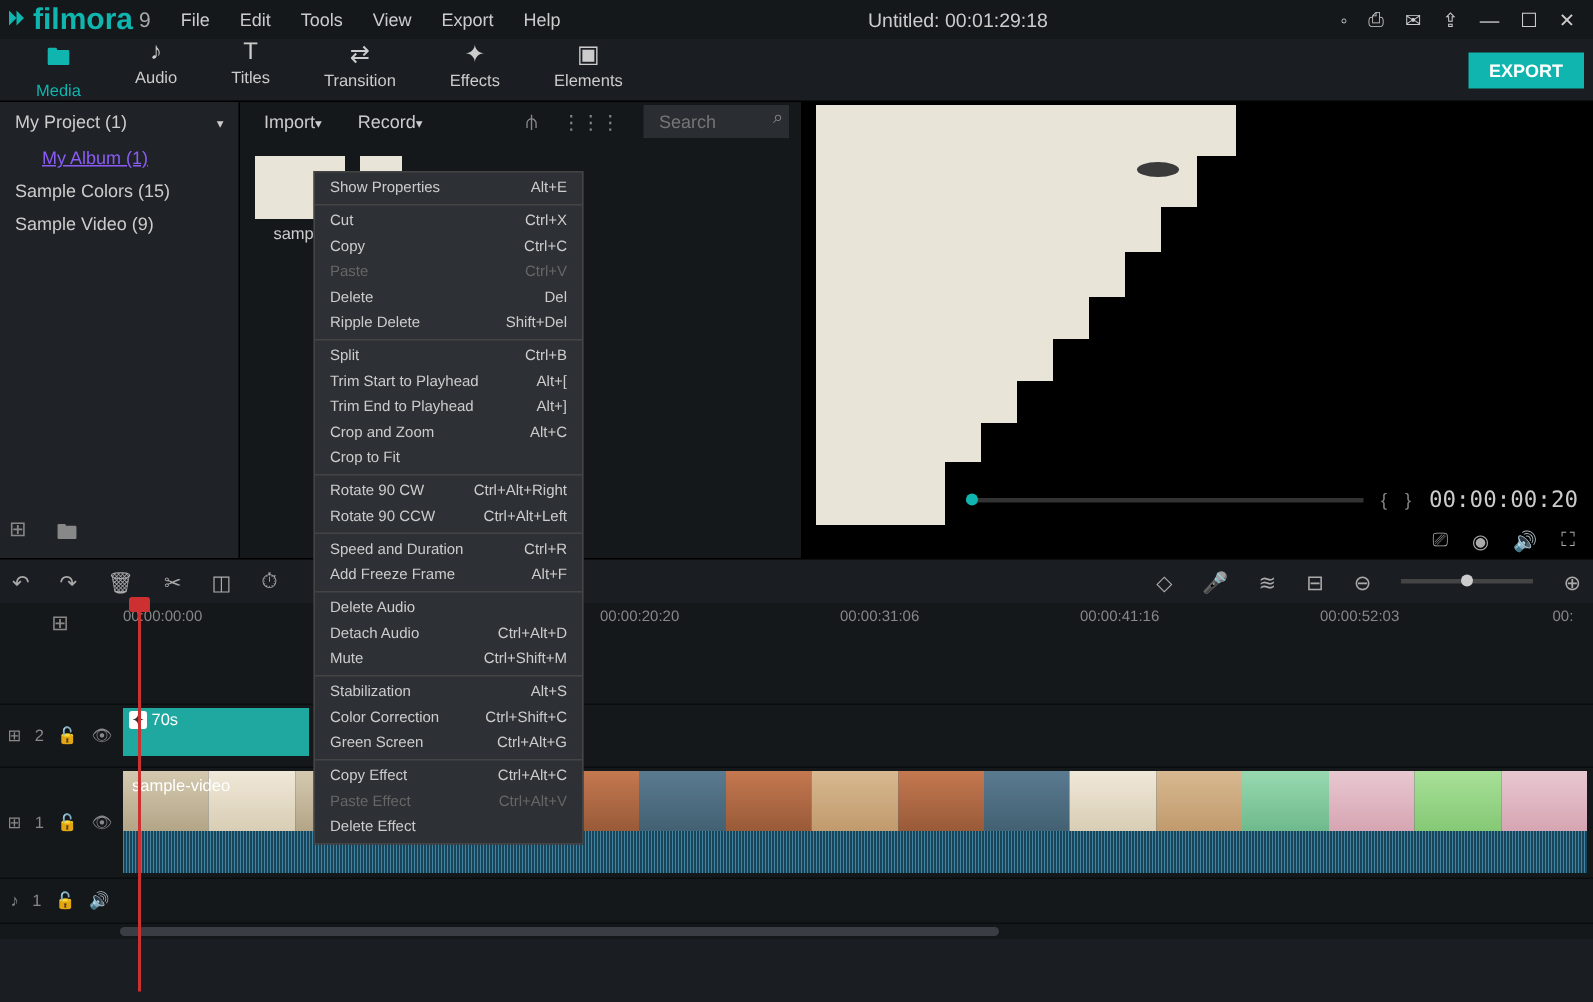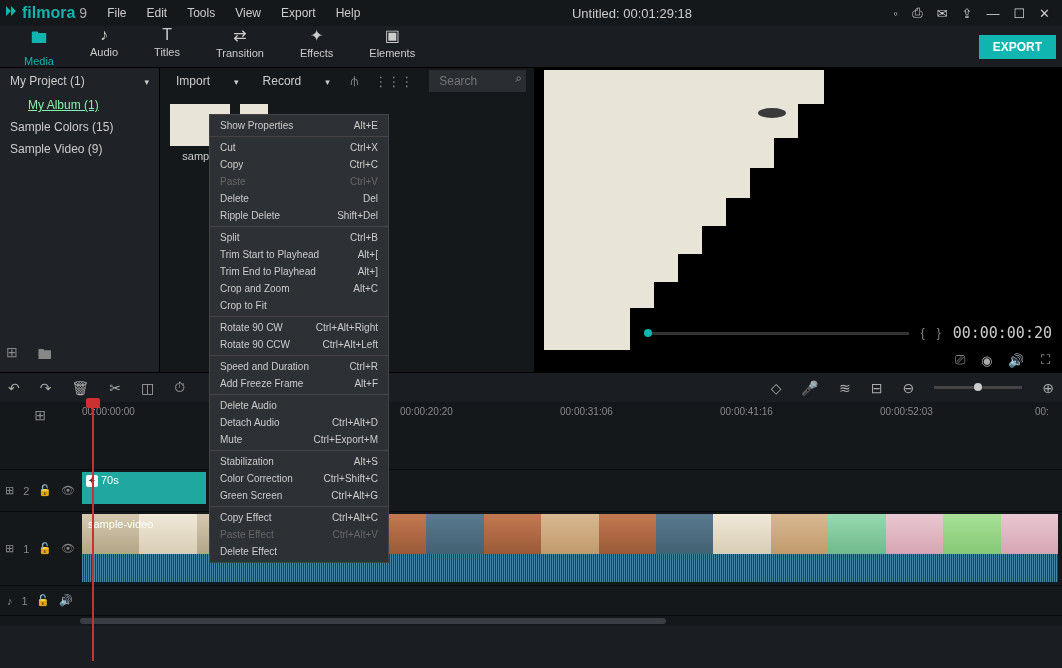--- a/index.html
+++ b/index.html
@@ -1,39 +1,39 @@
 <!DOCTYPE html>
 <html><head>
 <meta charset="utf-8">
 <style>
 *{margin:0;padding:0;box-sizing:border-box;font-family:'Segoe UI',Arial,sans-serif;user-select:none}
 body{background:#1a1d21;color:#ccc;width:1062px;height:668px;overflow:hidden;font-size:12px}
 .titlebar{height:26px;display:flex;align-items:center;padding:0 4px;background:#15181b}
-.logo{color:#0fb5ae;font-weight:bold;font-size:16px;margin-right:4px}
+.logo{color:#0fb5ae;font-weight:bold;font-size:20px;margin-right:4px}
 .logo9{color:#aaa;font-size:14px}
 .mainmenu{display:flex;margin-left:10px}
 .mainmenu span{padding:4px 10px;cursor:pointer}
 .titlecenter{flex:1;text-align:center;font-size:13px}
 .titleicons{display:flex;gap:14px;align-items:center;padding-right:8px;font-size:13px}
 .titleicons span{cursor:pointer}
 .toolbar{height:42px;background:#1a1d21;display:flex;align-items:center;border-bottom:1px solid #000;padding:0 6px}
 .tabs{display:flex}
 .tab{display:flex;flex-direction:column;align-items:center;padding:4px 18px;gap:2px;font-size:11px;cursor:pointer}
 .tab.active{color:#0fb5ae}
 .tab .ic{font-size:16px}
 .export{margin-left:auto;background:#0fb5ae;color:#fff;padding:5px 14px;border:none;font-weight:bold;font-size:12px;cursor:pointer}
 .main{display:flex;height:304px}
 .left{width:160px;background:#1f2226;border-right:1px solid #000}
 .proj{display:flex;align-items:center;justify-content:space-between;padding:6px 10px;font-size:12px}
-.album{color:#86efac;padding:4px 10px 4px 28px;font-size:12px;text-decoration:underline}
+.album{color:#8b5cf6;padding:4px 10px 4px 28px;font-size:12px;text-decoration:underline}
 .libitem{padding:4px 10px;font-size:12px}
 .lefttools{position:absolute;top:344px;left:6px;display:flex;gap:20px;font-size:14px;color:#888}
 .mid{flex:1;background:#15181b;display:flex;flex-direction:column}
 .midtop{height:26px;display:flex;align-items:center;padding:0 8px;gap:8px}
-.ddl{display:flex;align-items:flex-start;gap:24px;padding:3px 8px;font-size:12px;cursor:pointer}
+.ddl{display:flex;align-items:flex-start;padding:3px 8px;font-size:12px;cursor:pointer}
 .midtools{margin-left:auto;display:flex;gap:16px;align-items:center;color:#888;font-size:13px}
 .search{background:#2a2e33;border:none;color:#ccc;padding:3px 6px;width:78px;font-size:12px;outline:none}
 .thumbs{padding:10px;display:flex;gap:10px}
 .thumb{width:60px}
 .thumb .img{width:60px;height:42px;background:#e8e4d8;margin-bottom:4px}
 .thumb .lbl{font-size:11px;text-align:center}
 .right{width:528px;background:#000;display:flex;flex-direction:column}
 .preview{flex:1;background:#000;position:relative}
 .stairimg{position:absolute;top:2px;left:10px;width:280px;height:280px;background:#e8e4d8}
 .stair{position:absolute;background:#000}
@@ -391,21 +391,21 @@
   <div class="row">
       <span>Delete Audio</span>
       <span></span>
     </div>
   <div class="row">
       <span>Detach Audio</span>
       <span>Ctrl+Alt+D</span>
     </div>
   <div class="row">
       <span>Mute</span>
-      <span>Ctrl+Export+M</span>
+      <span>Ctrl+Shift+M</span>
     </div>
   <hr>
   <div class="row">
       <span>Stabilization</span>
       <span>Alt+S</span>
     </div>
   <div class="row">
       <span>Color Correction</span>
       <span>Ctrl+Shift+C</span>
     </div>

